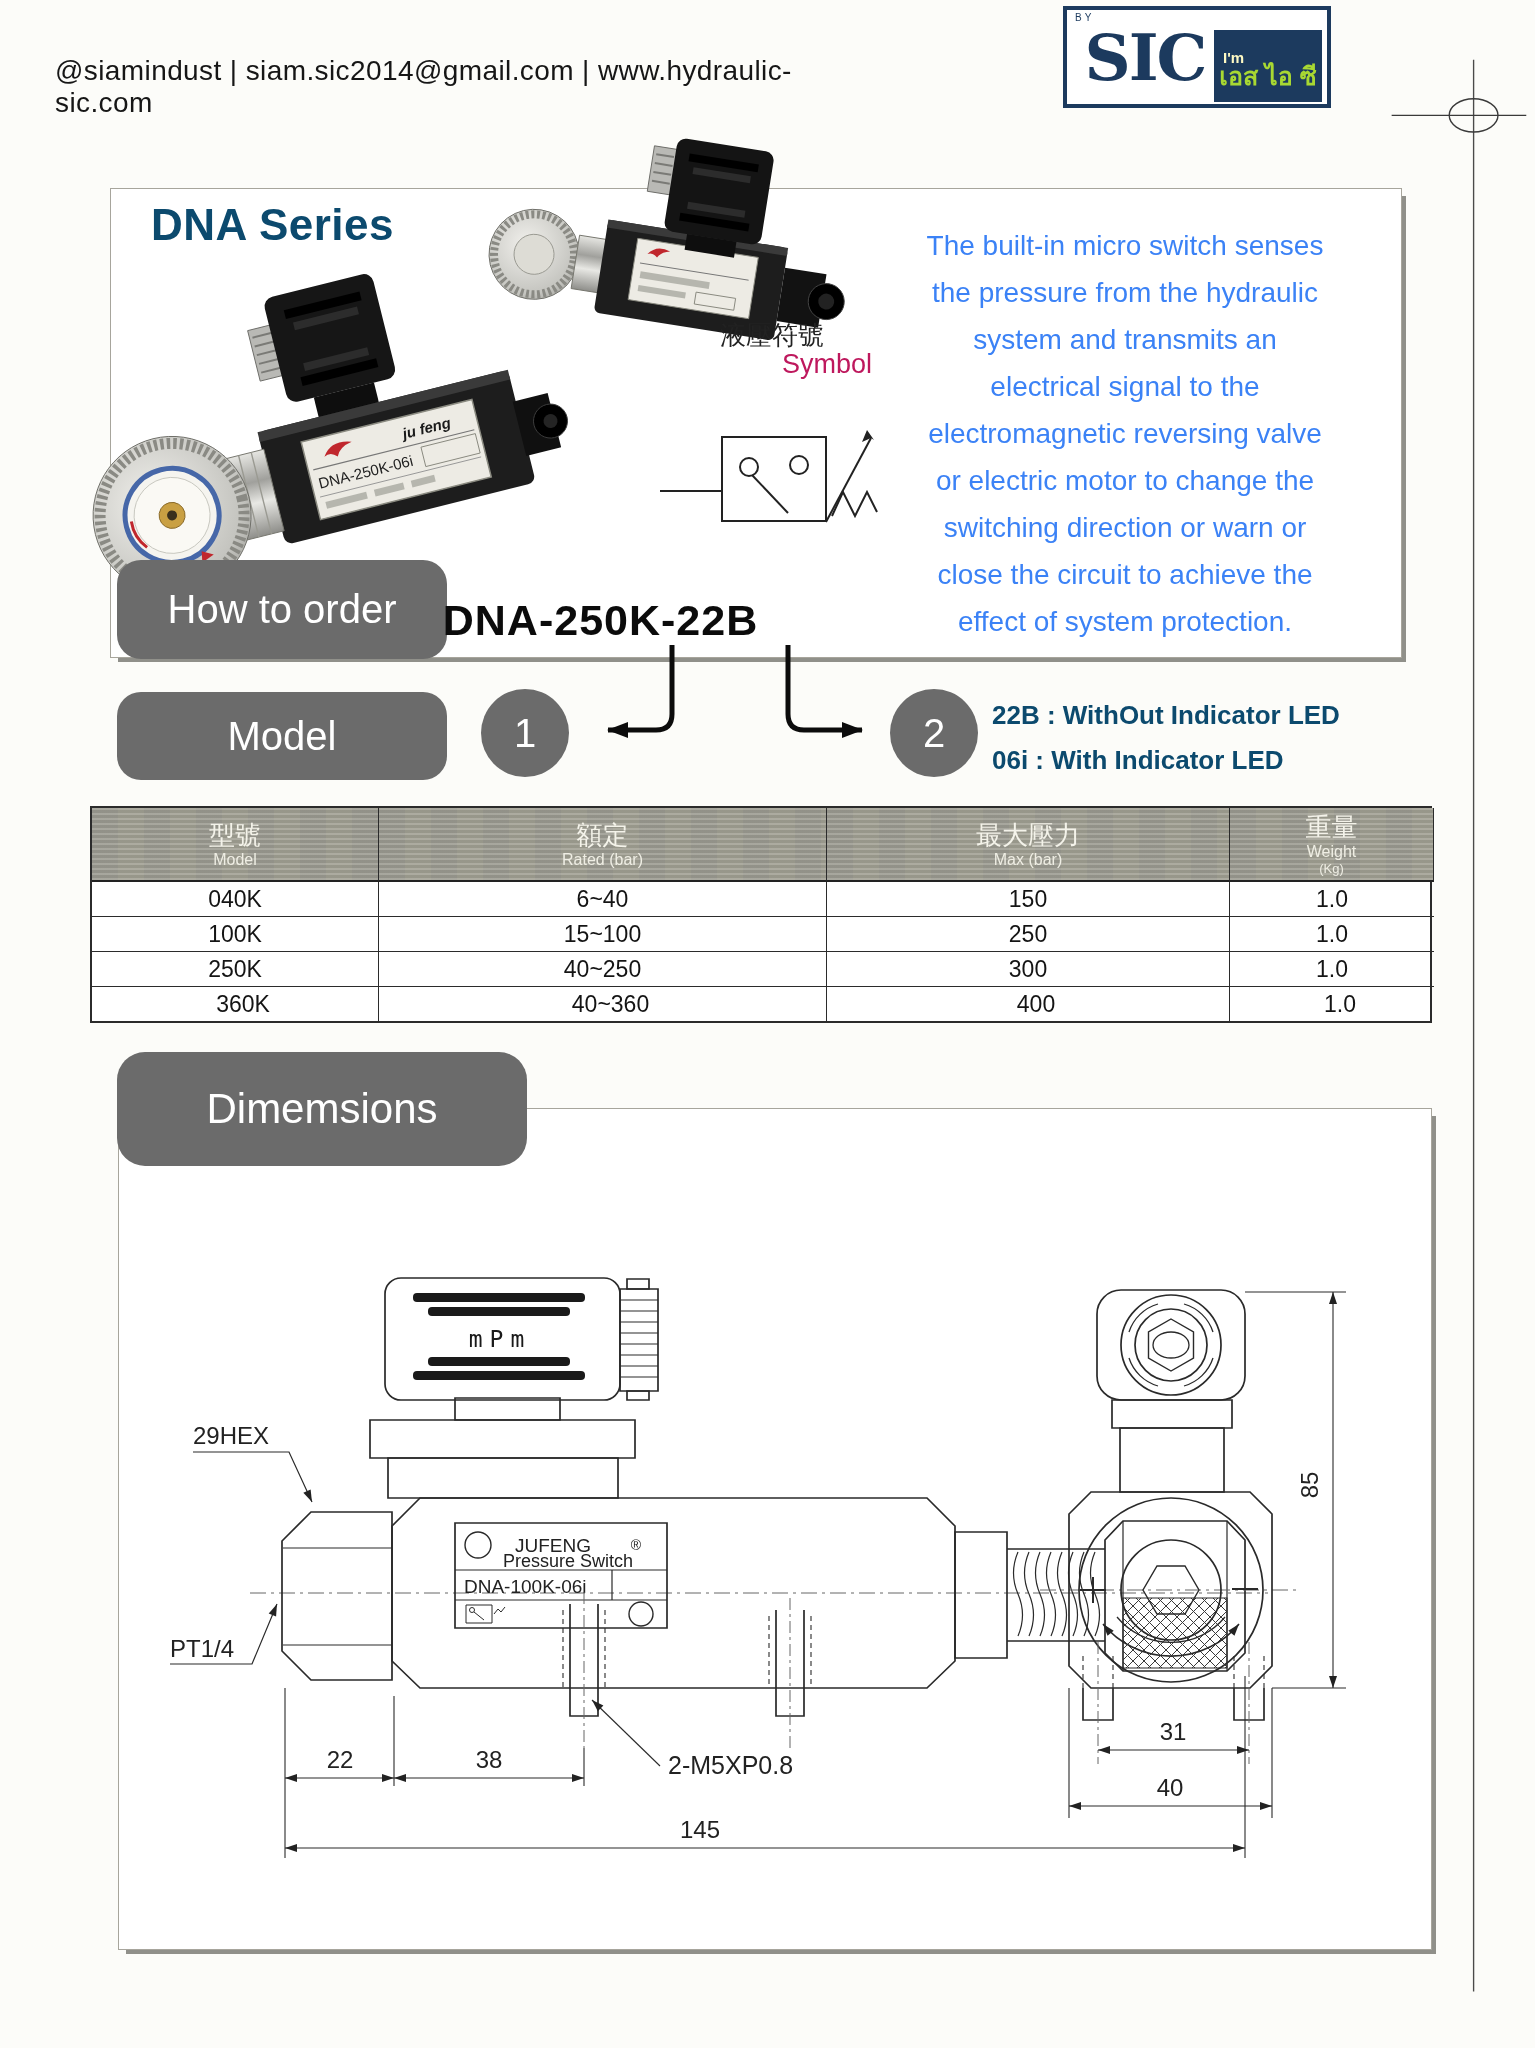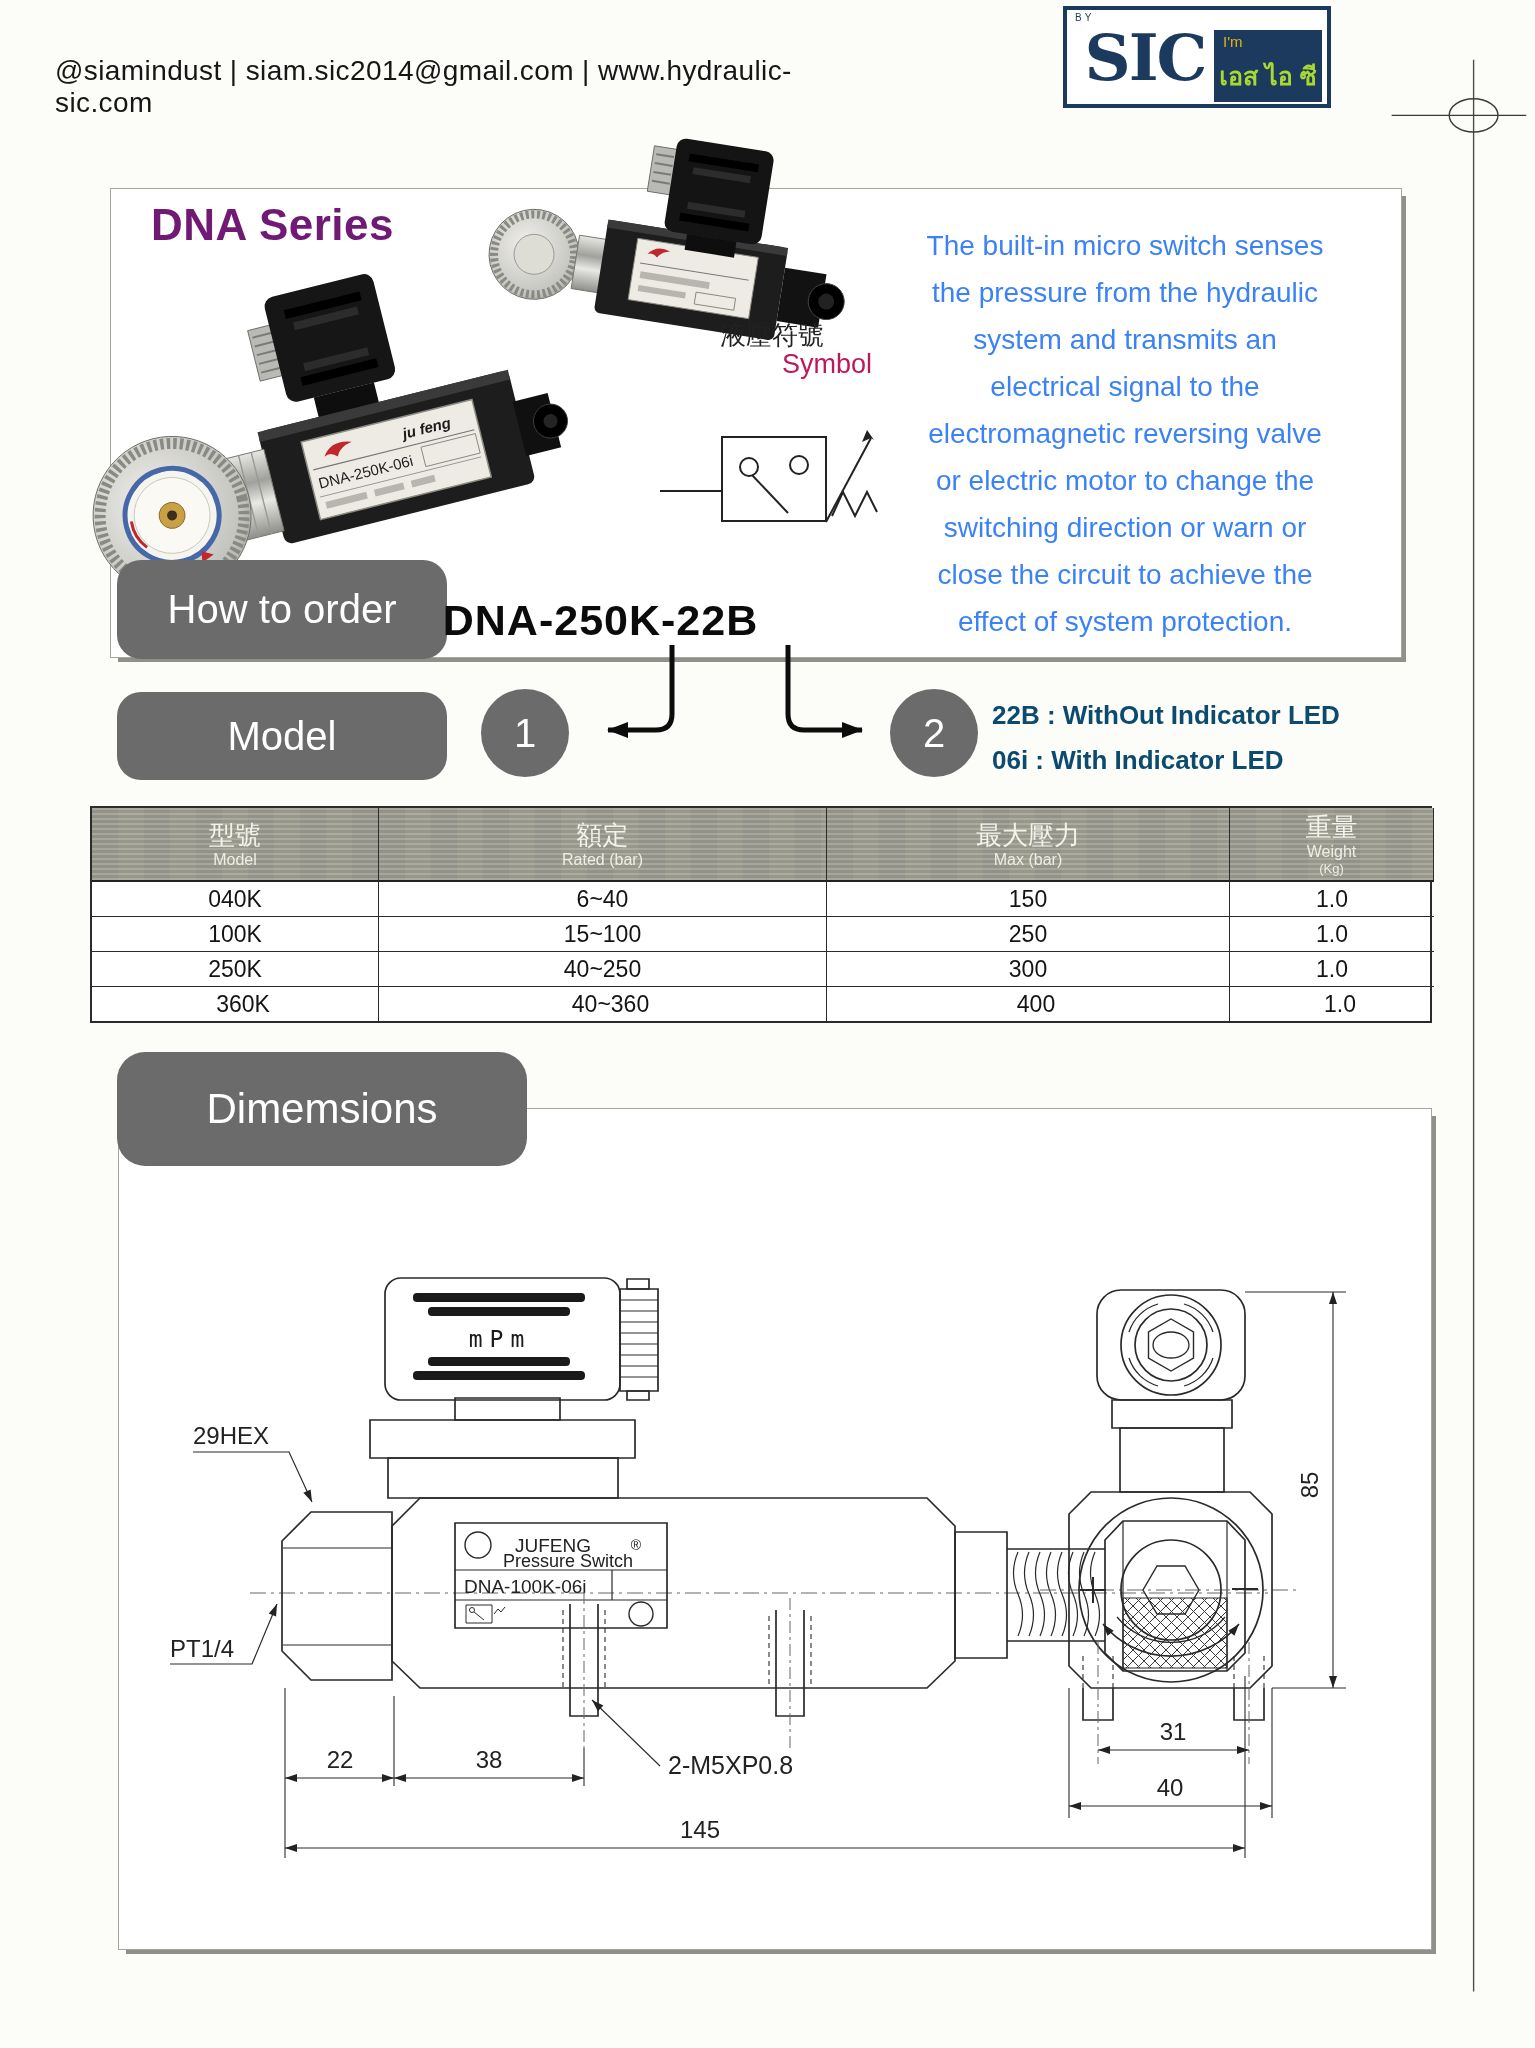--- a/index.html
+++ b/index.html
@@ -7,27 +7,27 @@
         font-family:"Liberation Sans",sans-serif;color:#111;overflow:hidden;}
   .abs{position:absolute;}
 
   
   .contact{left:55px;top:55px;width:820px;font-size:28px;font-weight:500;letter-spacing:.4px;color:#161616;}
   .logo{left:1063px;top:6px;width:268px;height:102px;background:#fff;border:4px solid var(--navy,#1c3a5e);box-sizing:border-box;}
   .logo-by{position:absolute;left:8px;top:2px;font-size:10px;letter-spacing:3px;color:var(--navy,#1c3a5e);font-weight:400;}
   .logo-sic{position:absolute;left:8px;top:8px;width:140px;text-align:center;font-family:"DejaVu Serif",serif;
             font-weight:700;font-size:64px;line-height:80px;color:var(--navy,#1c3a5e);letter-spacing:-2px;}
   .logo-navy{position:absolute;right:5px;top:20px;width:108px;height:72px;background:var(--navy,#1c3a5e);}
-  .logo-im{position:absolute;left:9px;top:3px;font-size:15px;font-weight:400;color:#eab308;}
+  .logo-im{position:absolute;left:9px;top:19px;font-size:15px;font-weight:700;color:#fef9c3;}
   .logo-thai{position:absolute;left:0;right:0;bottom:6px;text-align:center;font-size:25px;font-weight:700;color:var(--green,#a8d832);}
 
   
   .intro-box{left:110px;top:188px;width:1292px;height:470px;background:#fff;border:1.6px solid #a7a59c;
              box-sizing:border-box;box-shadow:6px 6px 0 -2px #90908a;}
-  .dna-title{left:151px;top:200px;font-size:44px;font-weight:800;letter-spacing:.5px;color:#701a75;}
+  .dna-title{left:151px;top:200px;font-size:44px;font-weight:800;letter-spacing:.5px;color:#0c4a6e;}
   .sym-zh{left:672px;top:318px;width:200px;text-align:center;font-size:26px;color:#222;}
   .sym-en{left:672px;top:349px;width:200px;text-align:right;font-size:27px;color:#be185d;}
   .desc{left:890px;top:222px;width:470px;text-align:center;font-size:28px;line-height:47px;font-weight:500;color:#3b82f6;}
 
   
   .pill{background:var(--pill_gray,#6b6b6b);color:#fff;display:flex;align-items:center;justify-content:center;}
   .pill-order{left:117px;top:560px;width:330px;height:99px;border-radius:24px;font-size:40px;}
   .pill-model{left:117px;top:692px;width:330px;height:88px;border-radius:24px;font-size:40px;}
   .pill-dim{left:117px;top:1052px;width:410px;height:114px;border-radius:28px;font-size:42px;}
   .order-code{left:373px;top:596px;width:455px;text-align:center;font-size:43px;font-weight:800;letter-spacing:1px;color:#0b0b0b;}

